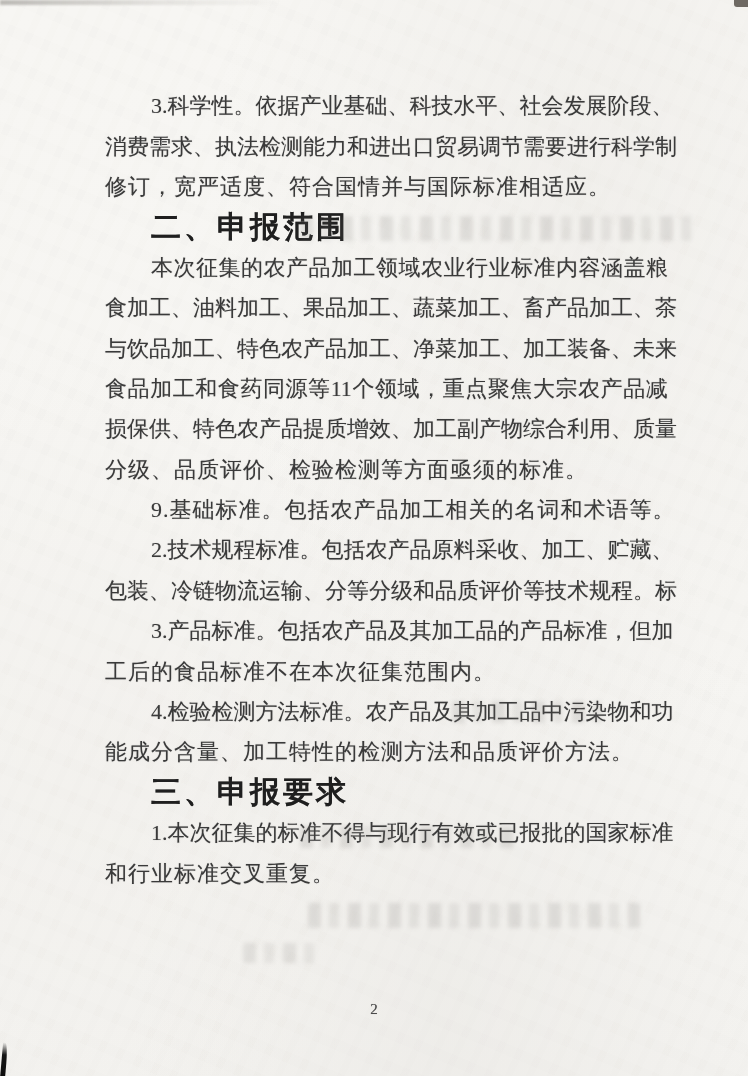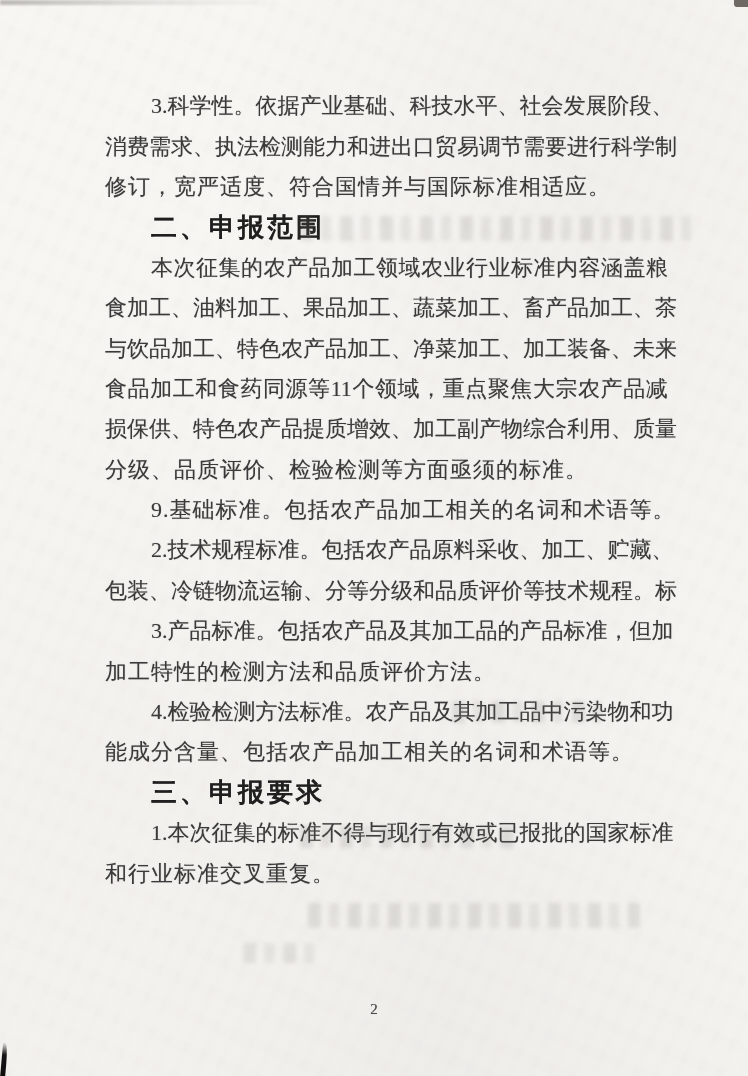--- a/index.html
+++ b/index.html
@@ -36,21 +36,21 @@
     display:flex;align-items:center;
     font-size:22px;color:var(--ink);
     letter-spacing:1px;
     text-shadow:0 0 1px rgba(40,40,40,.35);
     white-space:nowrap;
   }
   .line.just{justify-content:space-between;letter-spacing:0;}
   .line.indent{padding-left:46px;}
   .line.heading{
     font-family:"Liberation Sans", sans-serif;
-    font-weight:700;font-size:26px;color:var(--heading-ink);
+    font-weight:700;font-size:30px;color:var(--heading-ink);
     letter-spacing:3px;
     text-shadow:0 0 .6px rgba(0,0,0,.5);
     text-align:right;
   }
   .page-number{
     position:absolute;left:0;right:0;top:1001px;
     text-align:center;font-size:15px;color:#4a4a4a;
     font-family:"Liberation Serif", serif;
     text-shadow:0 0 .7px rgba(0,0,0,.4);
   }
@@ -357,21 +357,21 @@
         <span>品</span>
         <span>的</span>
         <span>产</span>
         <span>品</span>
         <span>标</span>
         <span>准</span>
         <span>，</span>
         <span>但</span>
         <span>加</span>
       </div>
-    <div class="line">加工特性的检测方法和品质评价方法。</div>
+    <div class="line">工后的食品标准不在本次征集范围内。</div>
     <div class="line indent just">
         <span>4.</span>
         <span>检</span>
         <span>验</span>
         <span>检</span>
         <span>测</span>
         <span>方</span>
         <span>法</span>
         <span>标</span>
         <span>准</span>
@@ -384,21 +384,21 @@
         <span>加</span>
         <span>工</span>
         <span>品</span>
         <span>中</span>
         <span>污</span>
         <span>染</span>
         <span>物</span>
         <span>和</span>
         <span>功</span>
       </div>
-    <div class="line">能成分含量、包括农产品加工相关的名词和术语等。</div>
+    <div class="line">能成分含量、加工特性的检测方法和品质评价方法。</div>
     <div class="line heading indent">三、申报要求</div>
     <div class="line indent just">
         <span>1.</span>
         <span>本</span>
         <span>次</span>
         <span>征</span>
         <span>集</span>
         <span>的</span>
         <span>标</span>
         <span>准</span>

